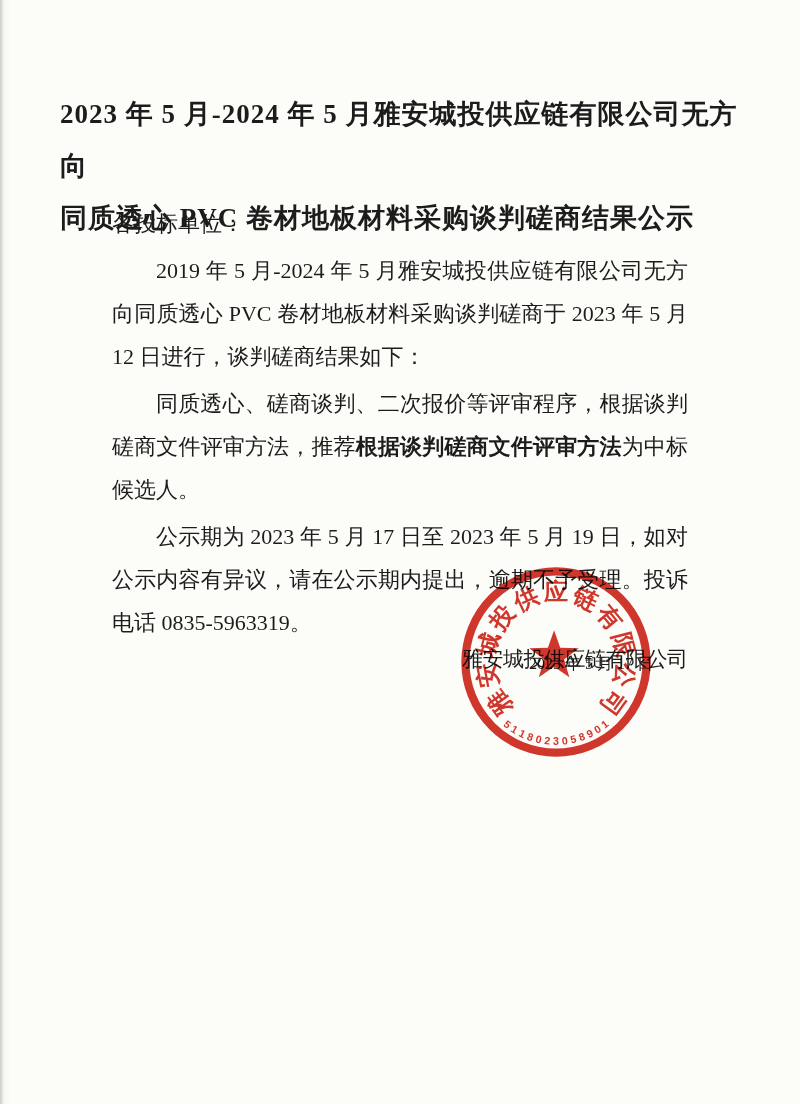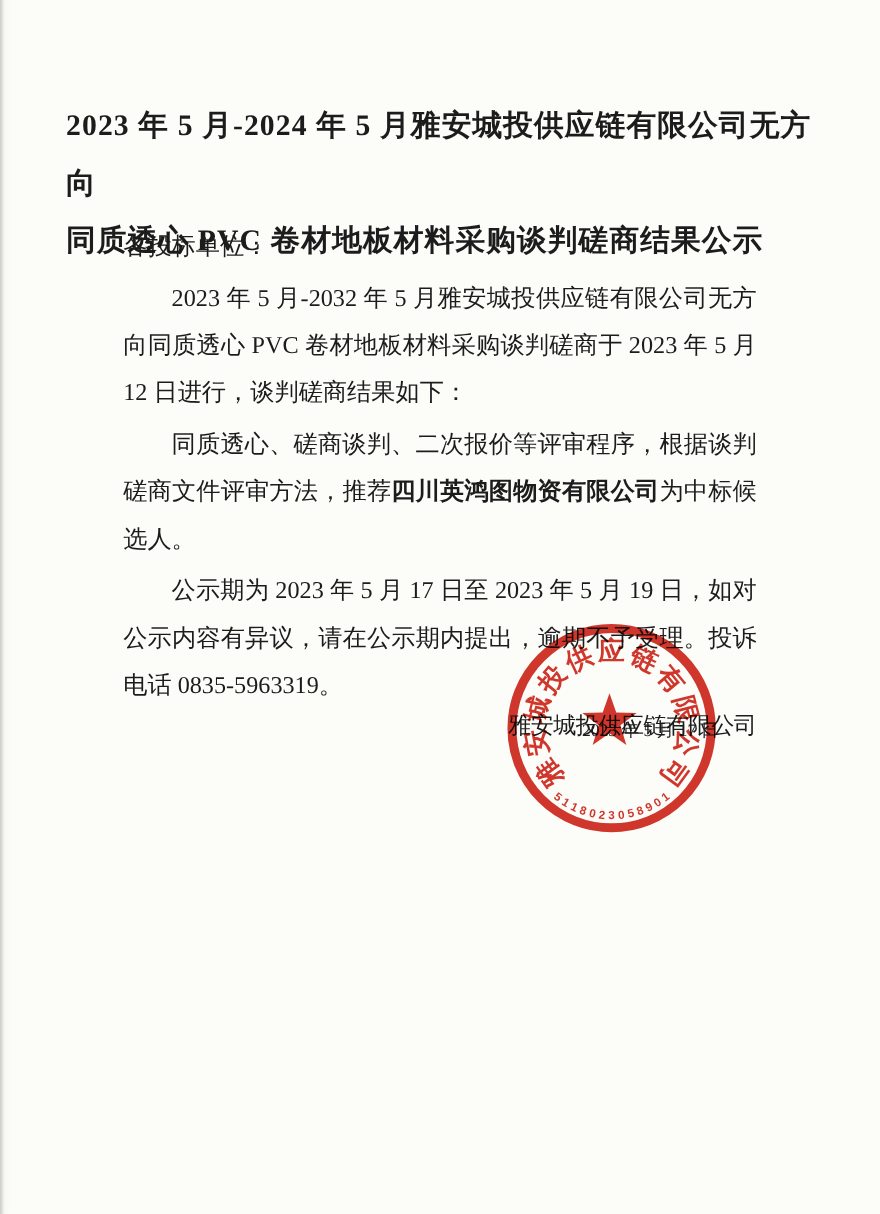--- a/index.html
+++ b/index.html
@@ -74,22 +74,22 @@
 
   <div class="edge-shadow"></div>
 
   <div class="title-block">
     <div>2023 年 5 月-2024 年 5 月雅安城投供应链有限公司无方向</div>
     <div>同质透心 PVC 卷材地板材料采购谈判磋商结果公示</div>
   </div>
 
   <div class="body-text">
     <p>各投标单位：</p>
-    <p class="para-indent">2023 年 5 月-2032 年 5 月雅安城投供应链有限公司无方向同质透心 PVC 卷材地板材料采购谈判磋商于 2023 年 5 月 12 日进行，谈判磋商结果如下：</p>
-    <p class="para-indent"><span>同质透心、磋商谈判、二次报价等评审程序，根据谈判磋商文件评审方法，推荐</span><span class="winner">四川英鸿图物资有限公司</span><span>为中标候选人。</span></p>
+    <p class="para-indent">2019 年 5 月-2024 年 5 月雅安城投供应链有限公司无方向同质透心 PVC 卷材地板材料采购谈判磋商于 2023 年 5 月 12 日进行，谈判磋商结果如下：</p>
+    <p class="para-indent"><span>同质透心、磋商谈判、二次报价等评审程序，根据谈判磋商文件评审方法，推荐</span><span class="winner">根据谈判磋商文件评审方法</span><span>为中标候选人。</span></p>
     <p class="para-indent">公示期为 2023 年 5 月 17 日至 2023 年 5 月 19 日，如对公示内容有异议，请在公示期内提出，逾期不予受理。投诉电话 0835-5963319。</p>
   </div>
 
   <div class="sig-company">雅安城投供应链有限公司</div>
   <div class="sig-date">2023 年 5 月 17 日</div>
 
   <div class="seal-wrap">
     <svg viewBox="0 0 220 220">
       <circle cx="110" cy="110" r="94" fill="none" stroke-width="8.5" stroke="#d0261b"></circle>
       <polygon points="108,77 114.4,95.3 133.7,95.7 118.3,107.3 123.9,125.8 108,114.8 92.1,125.8 97.7,107.3 82.3,95.7 101.6,95.3" fill="#d0261b"></polygon>

